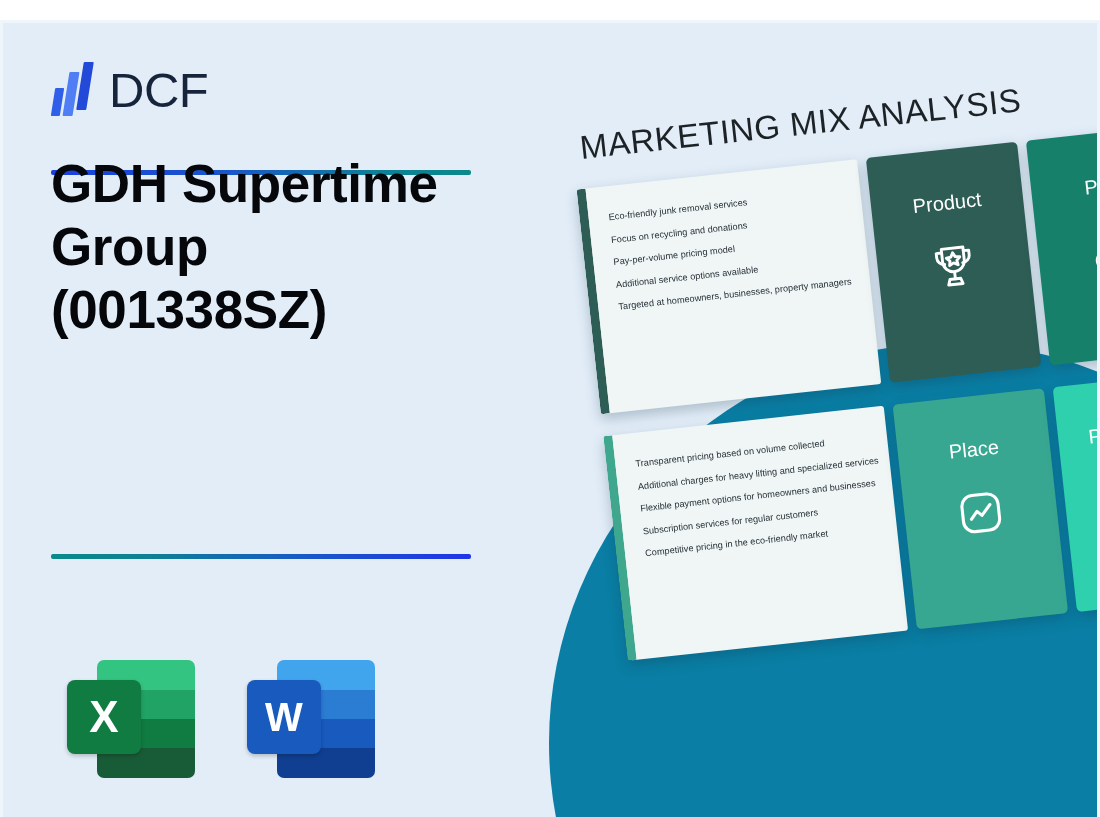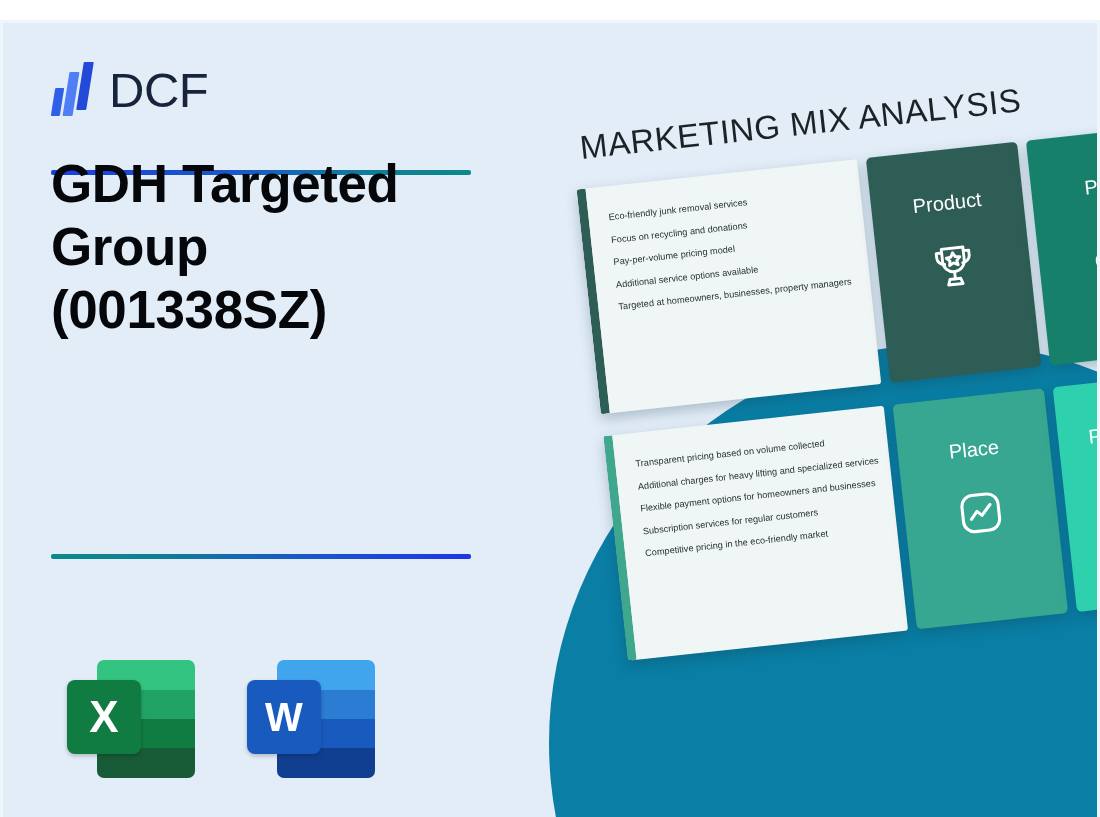--- a/index.html
+++ b/index.html
@@ -234,21 +234,21 @@
       <span id="logo-mark">
         <i class="bar-a"></i>
           <i class="bar-b"></i>
           <i class="bar-c"></i>
       </span>
       <span id="logo-text">DCF</span>
     </div>
 
     <div id="rule-top" class="rule"></div>
 
-    <h1 id="title">GDH Targeted Group (001338SZ)</h1>
+    <h1 id="title">GDH Supertime Group (001338SZ)</h1>
 
     <div id="rule-bottom" class="rule"></div>
 
     <div id="office-row">
       <div class="office-icon xl">
         <div class="sheet">
           <span></span>
             <span></span>
             <span></span>
             <span></span>

